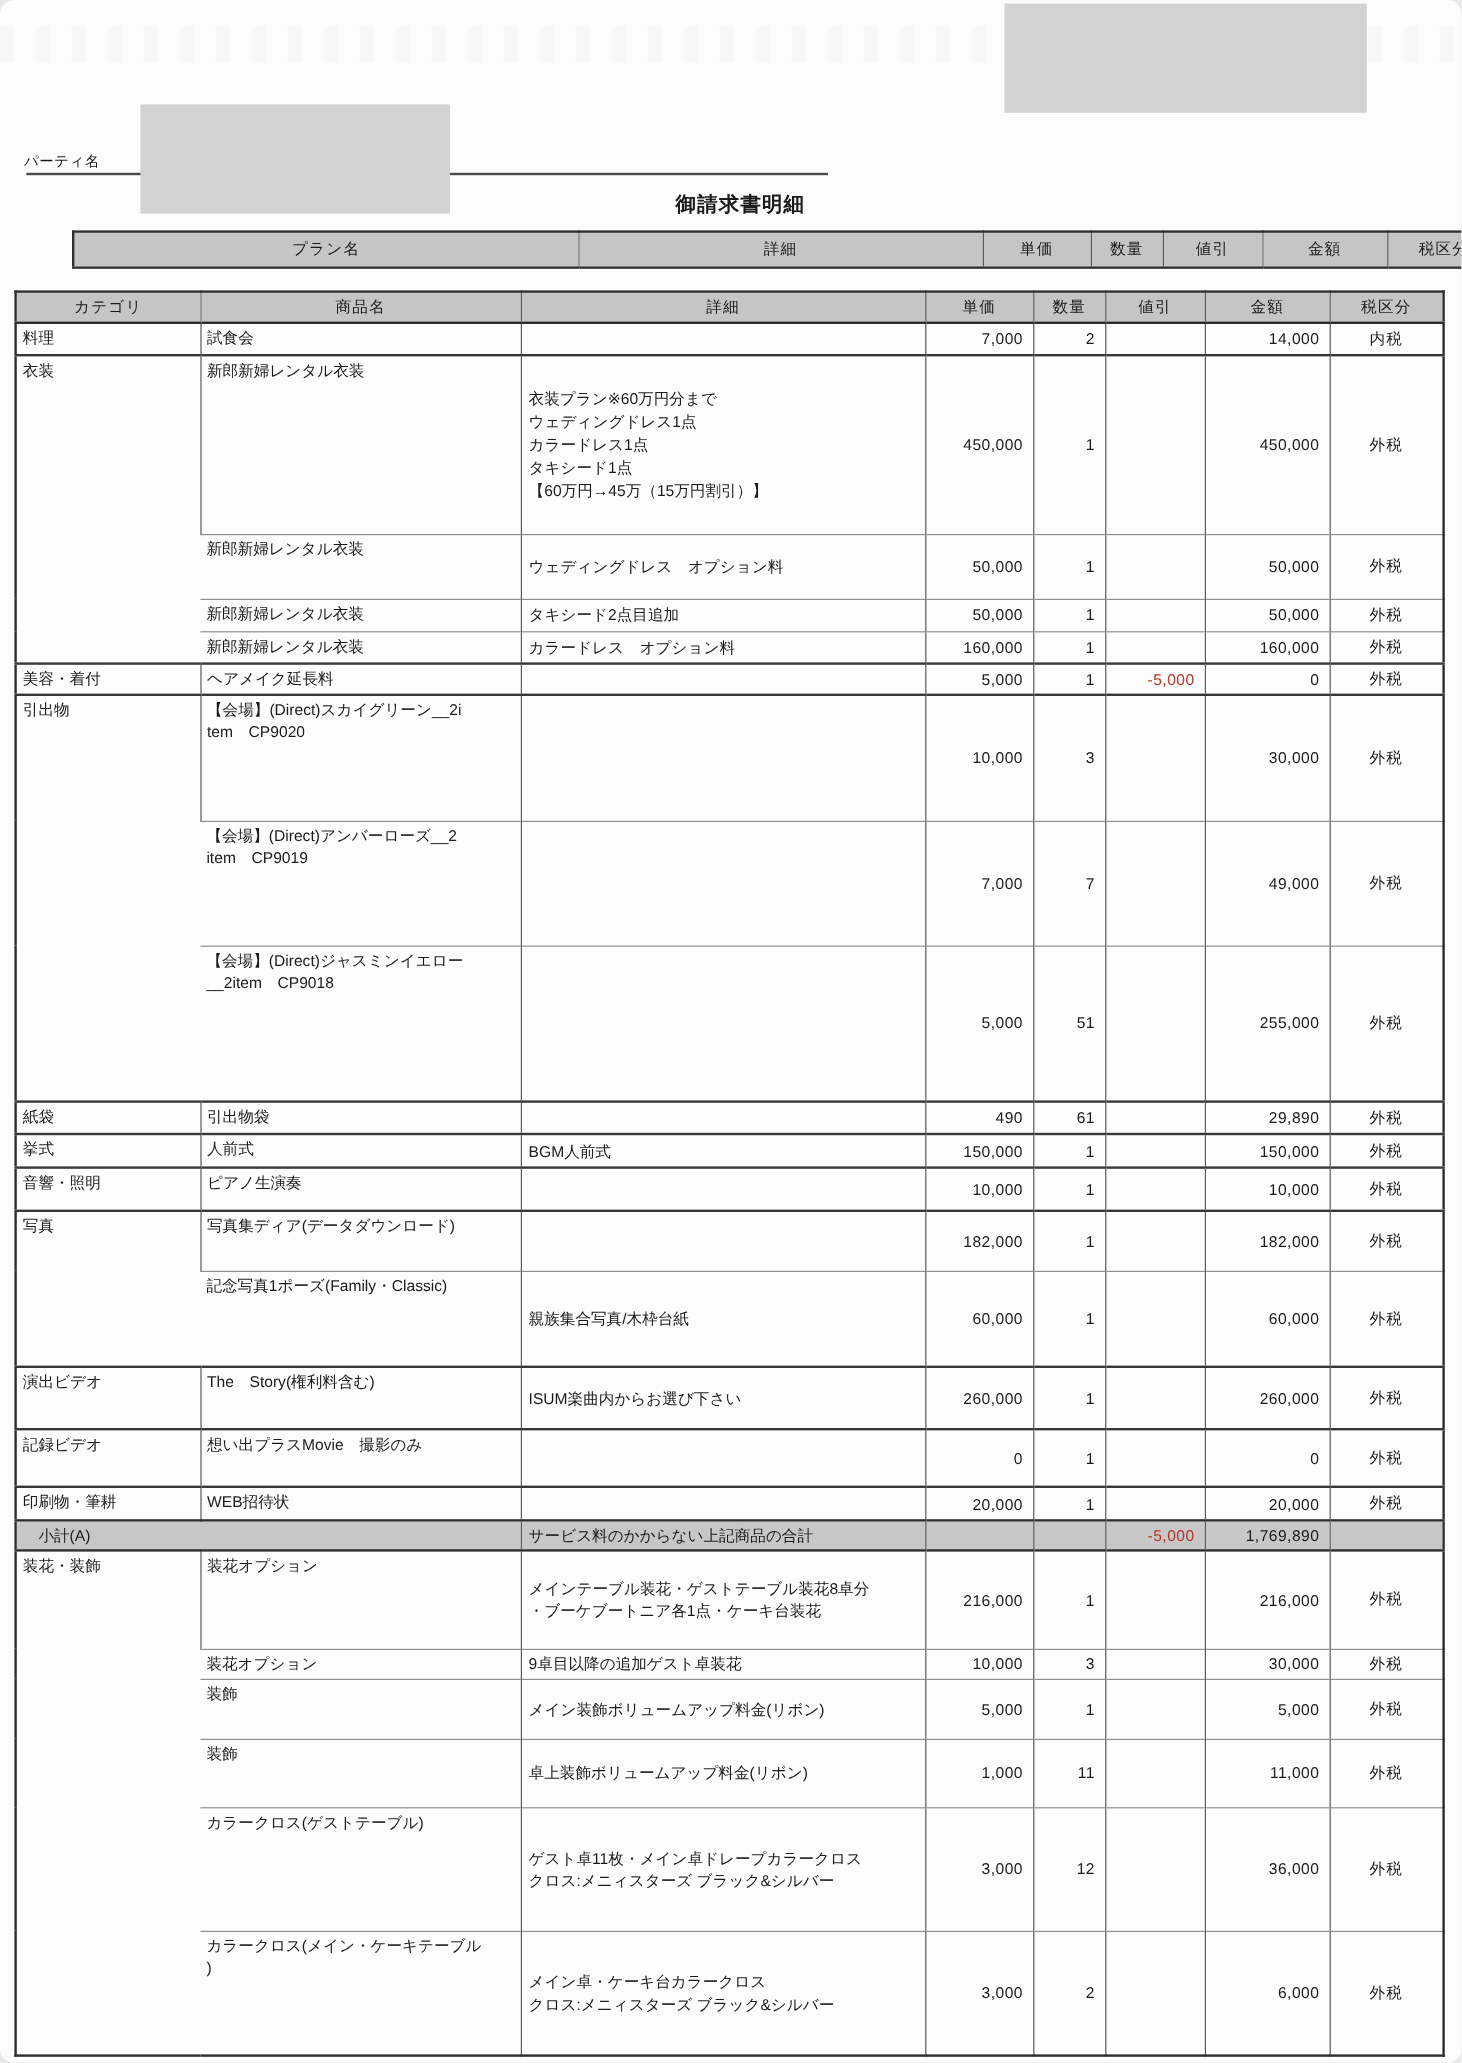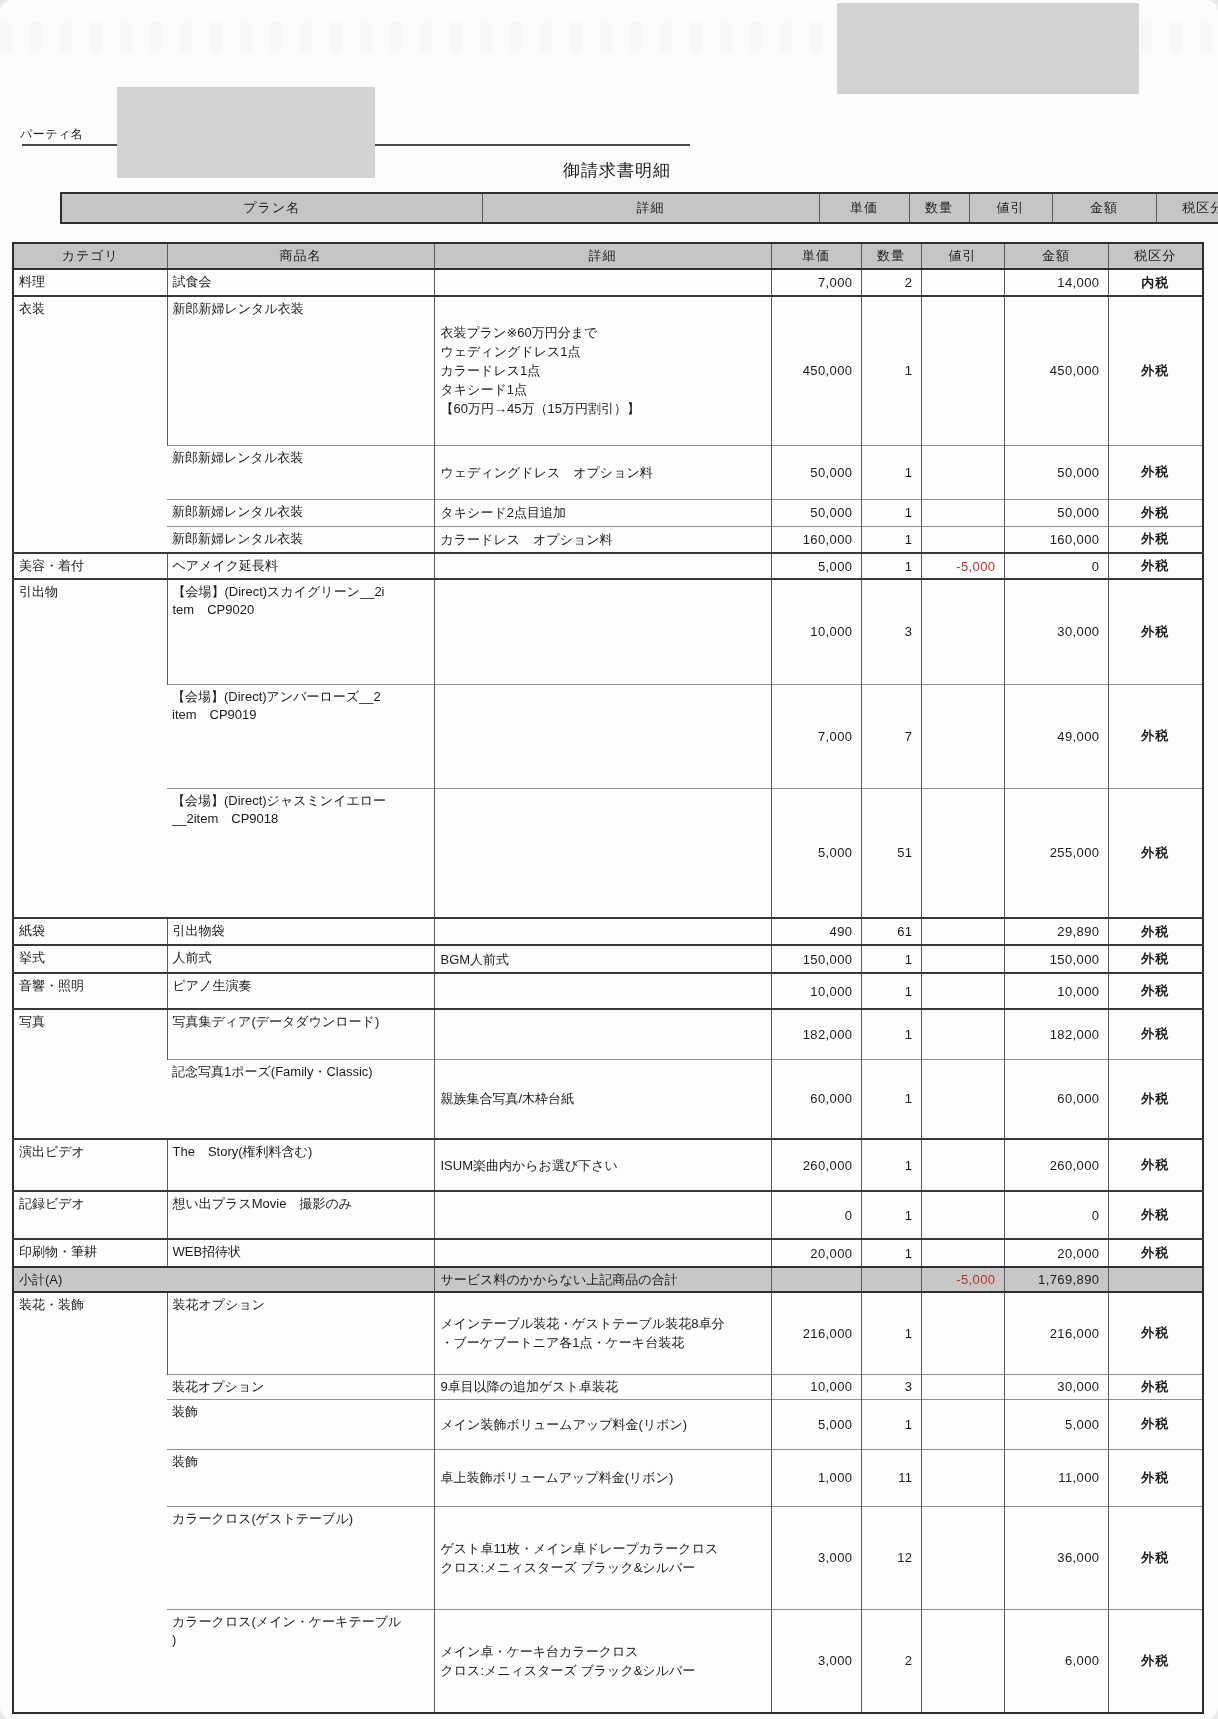--- a/index.html
+++ b/index.html
@@ -45,21 +45,21 @@
     position:absolute;left:20px;top:126px;
     font-size:12px;letter-spacing:.5px;
   }
   .party-line{
     position:absolute;left:22px;top:144px;width:668px;height:2px;
     background:#4a4a4a;
   }
   .doc-title{
     position:absolute;left:16px;top:159px;width:1202px;
     text-align:center;
-    font-size:17px;font-weight:400;letter-spacing:1px;
+    font-size:17px;font-weight:700;letter-spacing:1px;
   }
   table.tbl{
     position:absolute;
     border-collapse:collapse;
     table-layout:fixed;
     background:#fdfdfd;
     border:2px solid var(--line-dark);
   }
   table.tbl th, table.tbl td{
     border-left:1px solid var(--line-mid);
@@ -97,30 +97,29 @@
     white-space:pre-line;line-height:19px;
   }
   .num{
     text-align:right;vertical-align:middle;
     padding:0 8px 0 2px;
     letter-spacing:.4px;
   }
   .tax{
     text-align:center;vertical-align:middle;
     letter-spacing:1px;
-    font-weight:bold;
   }
   .red{color:var(--red);}
   #items-table tr.subtotal td{
     background:var(--subtotal-gray);
     border-top:2px solid var(--line-dark);
     border-bottom:2px solid var(--line-dark);
   }
   #items-table tr.subtotal td.cat{
-    vertical-align:middle;padding:0 4px 0 5px;
+    vertical-align:middle;padding:0 4px 0 18px;
   }
   #items-table tr.subtotal td.det{
     vertical-align:middle;
   }
 </style>
 </head>
 <body>
 
 <div class="page">
 

